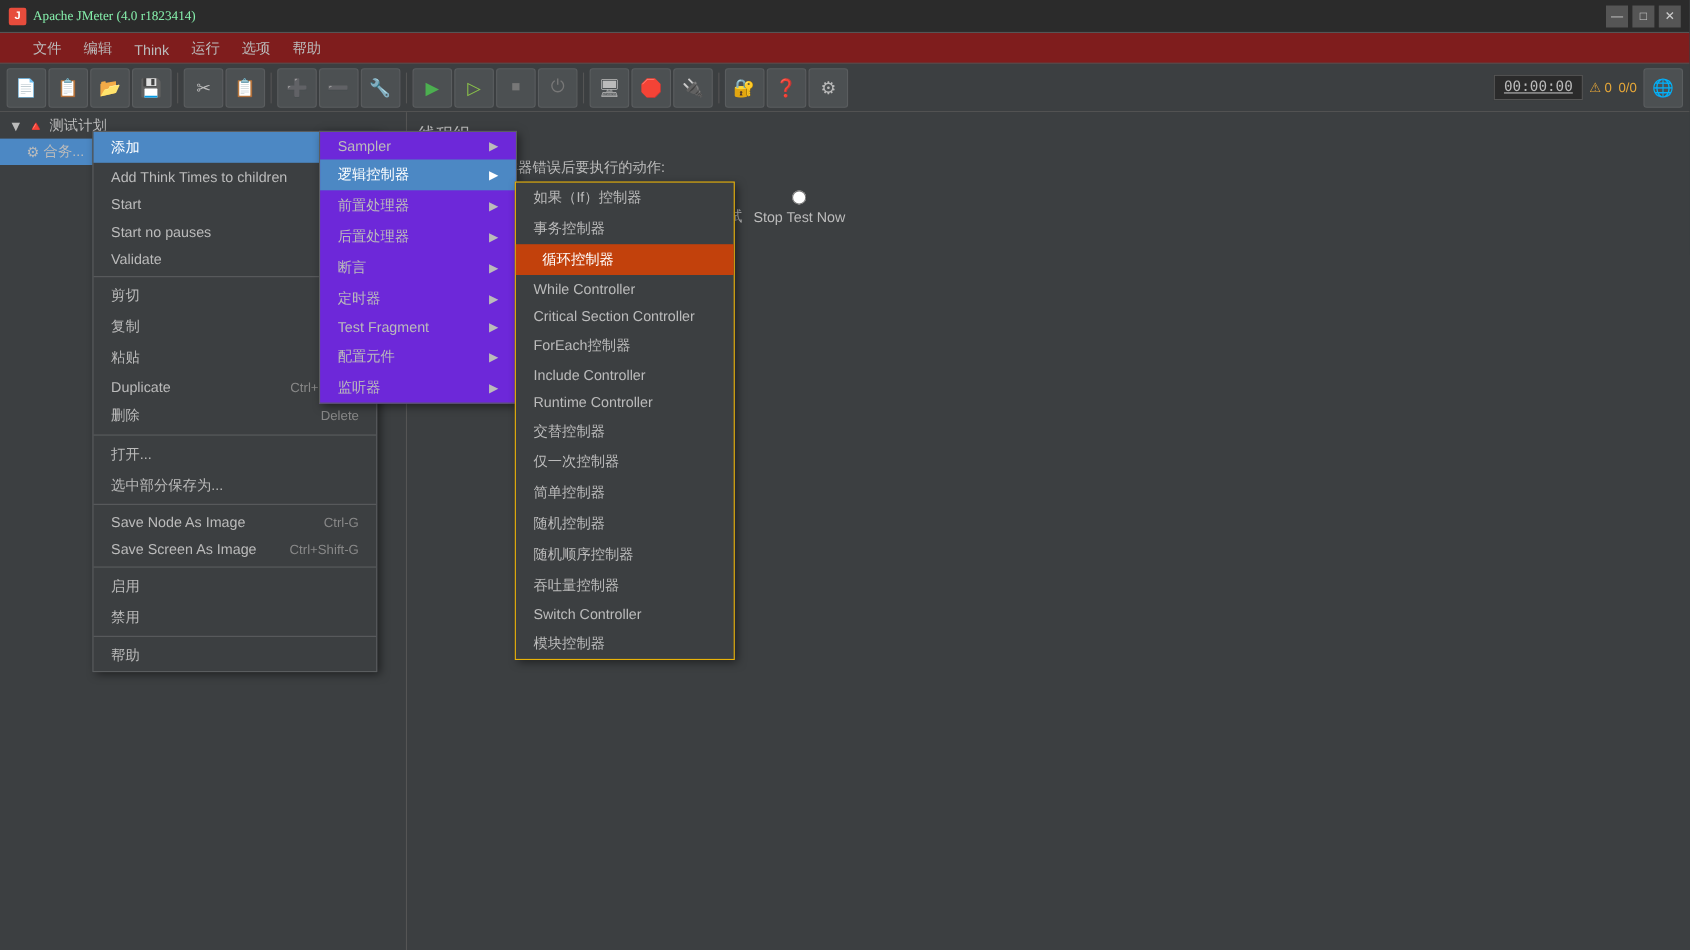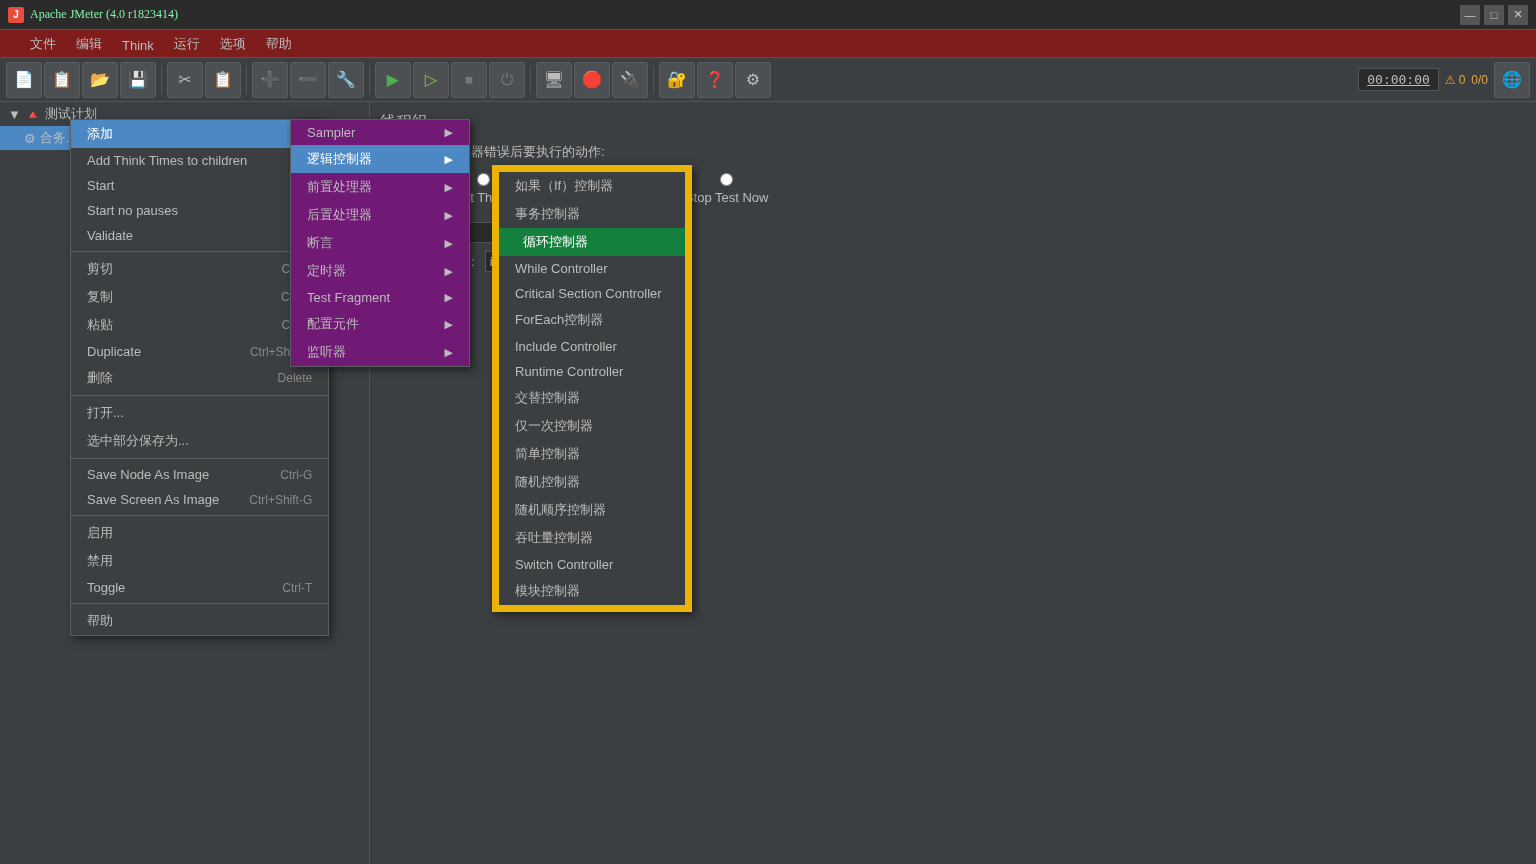--- a/index.html
+++ b/index.html
@@ -199,39 +199,39 @@
       height: 1px;
       background: #5a5d5f;
       margin: 3px 0;
     }
 
     
     .ctx-menu-2 {
       position: absolute;
       top: 119px;
       left: 290px;
-      background: #701a75;
+      background: #6d28d9;
       border: 1px solid #5a5d5f;
       box-shadow: 3px 3px 8px rgba(0,0,0,0.5);
       min-width: 180px;
       z-index: 101;
     }
 
     
     .ctx-menu-3 {
       position: absolute;
       top: 165px;
-      left: 492px;
-      background: #3c3f41;
-      border: 7px solid #eab308;
+      left: 468px;
+      background: #3c3f41;
+      border: 1px solid #eab308;
       box-shadow: 3px 3px 8px rgba(0,0,0,0.5);
       min-width: 200px;
       z-index: 102;
     }
-    .ctx-item.active-highlight { background: #15803d; color: white; padding-left: 24px; }
+    .ctx-item.active-highlight { background: #c2410c; color: white; padding-left: 24px; }
   </style>
 </head>
 <body>
 
 <div id="titlebar">
   <div class="app-icon">J</div>
   <span class="title-text">Apache JMeter (4.0 r1823414)</span>
   <div class="win-controls">
     <button class="win-btn">—</button>
     <button class="win-btn">□</button>
@@ -330,21 +330,21 @@
       <span>线程数:</span>
       <input type="text" value="1" style="width: 60px; background: rgb(43, 43, 43); border: 1px solid rgb(85, 85, 85); color: rgb(187, 187, 187); padding: 2px 4px;">
     </div>
     <div style="margin-top:8px; display:flex; align-items:center; gap:10px;">
       <span>持续时间（秒）:</span>
       <input type="text" value="if needed" style="width: 100px; background: rgb(43, 43, 43); border: 1px solid rgb(85, 85, 85); color: rgb(187, 187, 187); padding: 2px 4px;">
     </div>
   </div>
 </div>
 
-<div class="ctx-menu" style="top:119px; left:70px;">
+<div class="ctx-menu" style="top:119px; left:84px;">
   <div class="ctx-item highlighted">
     <span>添加</span>
     <span class="arrow">▶</span>
   </div>
   <div class="ctx-item">
     <span>Add Think Times to children</span>
   </div>
   <div class="ctx-item">
     <span>Start</span>
   </div>
@@ -391,24 +391,20 @@
     <span>Save Screen As Image</span>
     <span class="shortcut">Ctrl+Shift-G</span>
   </div>
   <div class="ctx-sep"></div>
   <div class="ctx-item">
     <span>启用</span>
   </div>
   <div class="ctx-item">
     <span>禁用</span>
   </div>
-  <div class="ctx-item">
-    <span>Toggle</span>
-    <span class="shortcut">Ctrl-T</span>
-  </div>
   <div class="ctx-sep"></div>
   <div class="ctx-item">
     <span>帮助</span>
   </div>
 </div>
 
 <div class="ctx-menu-2">
   <div class="ctx-item">
     <span>Sampler</span>
     <span class="arrow">▶</span>

